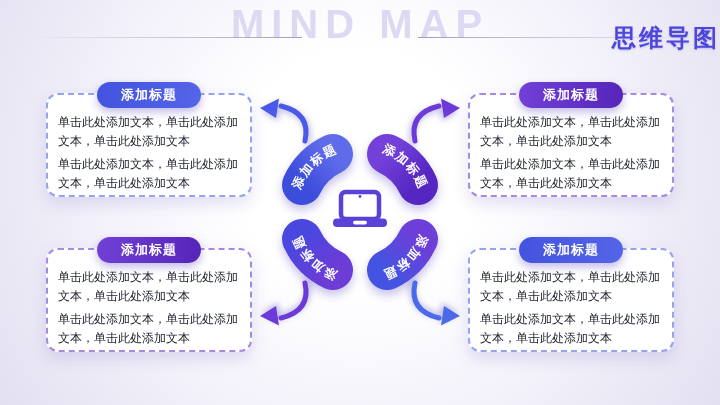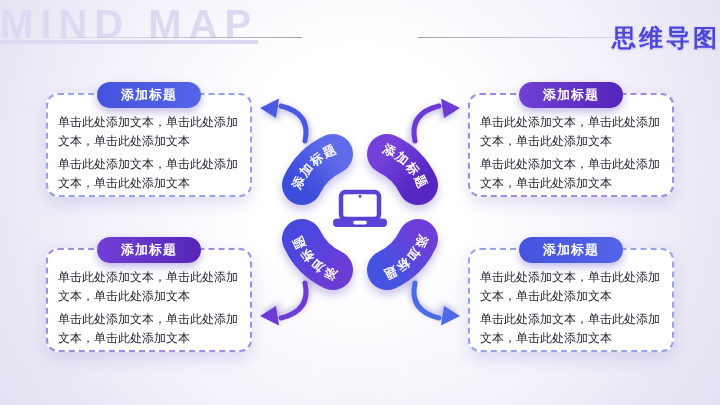--- a/index.html
+++ b/index.html
@@ -4,23 +4,23 @@
 <style>
   html,body{margin:0;padding:0;background:#888;}
   .slide{
     position:relative;width:720px;height:405px;overflow:hidden;
     font-family:"Liberation Sans","DejaVu Sans",sans-serif;
     background:
       radial-gradient(circle at 50% 42%, #ffffff 28%, #f3f1fa 62%, #e3e0f1 100%);
   }
   
   .watermark{
-    position:absolute;top:2px;left:0;right:0;text-align:left;
+    position:absolute;top:2px;left:0;right:0;text-align:center;
     font-size:40px;font-weight:800;letter-spacing:7px;color:#dcdaf3;
-    user-select:none;z-index:1;text-decoration:underline;
+    user-select:none;z-index:1;
   }
   .page-title{
     position:absolute;top:22px;left:0;right:0;margin:0;text-align:right;
     font-size:24px;font-weight:bold;letter-spacing:3px;color:#4c46da;
     text-shadow:0 1px 2px rgba(80,70,210,.25);z-index:2;
   }
   .title-line{position:absolute;top:37px;height:1px;z-index:1;}
   .line-left{left:44px;width:258px;background:linear-gradient(90deg,rgba(160,160,185,.08),#9fa0b5);}
   .line-right{left:418px;width:262px;background:linear-gradient(90deg,#9fa0b5,rgba(160,160,185,.08));}
 

